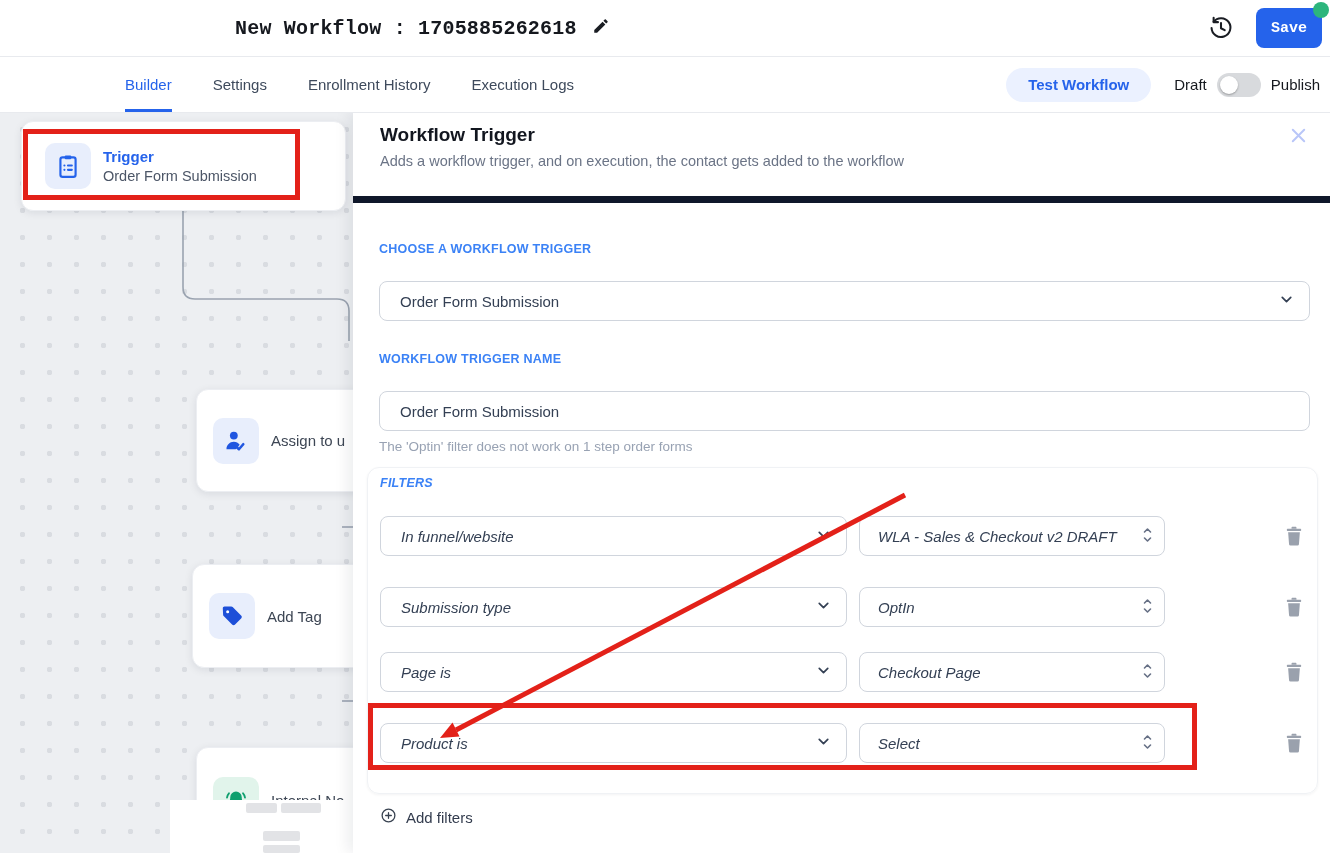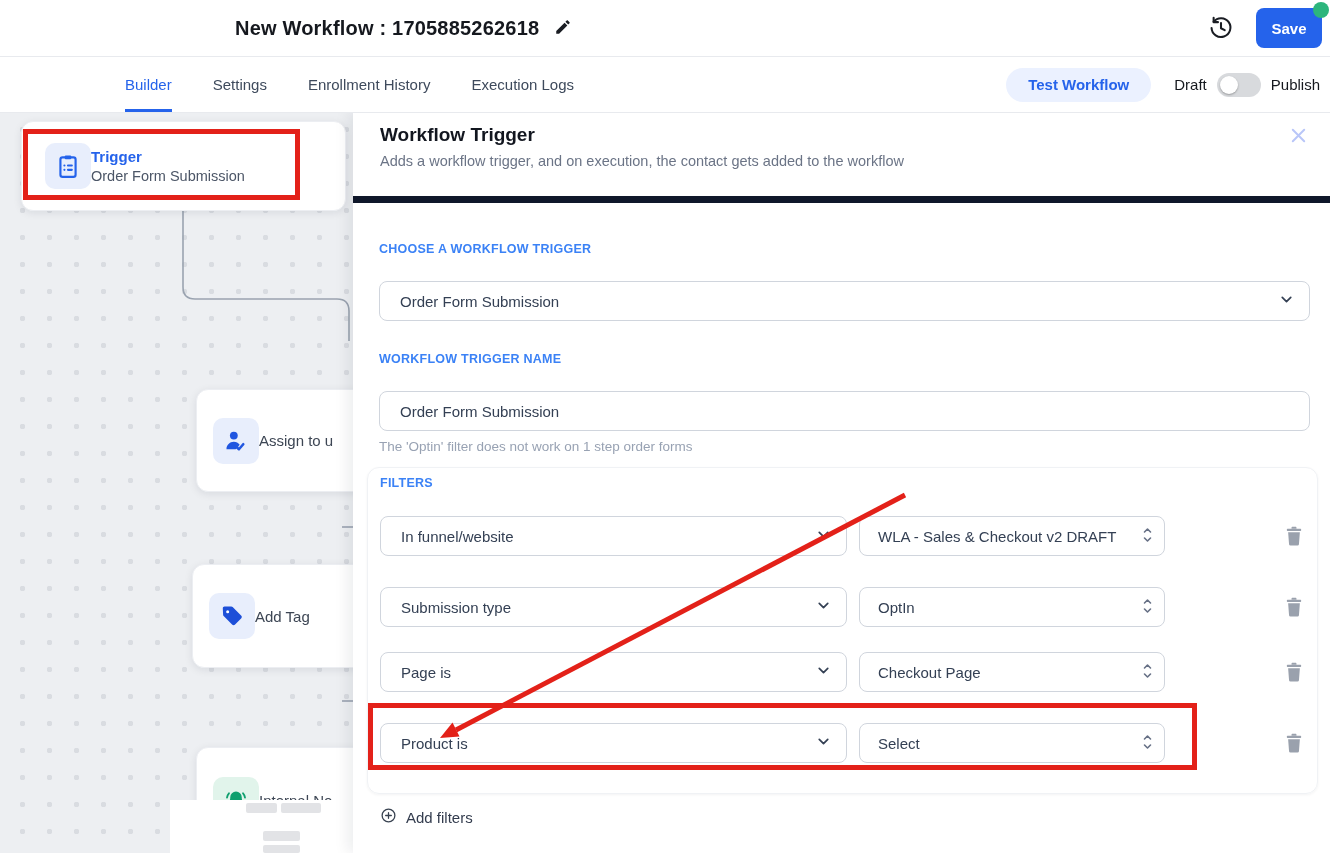--- a/index.html
+++ b/index.html
@@ -3,21 +3,21 @@
 <meta charset="utf-8">
 <style>
   * { box-sizing: border-box; margin: 0; padding: 0; }
   html,body { width:1330px; height:853px; }
   body {
     font-family: "Liberation Sans", sans-serif;
     background:#fff; overflow:hidden; position:relative;
     color:#344054;
   }
   
-  .topbar { height:57px; background:#fff; border-bottom:1px solid #e8eaee; position:relative; z-index:5; }
+  .topbar { height:57px; background:#fff; border-bottom:1px solid #e8eaee; position:relative; z-index:5;font-family:Liberation Mono, monospace; }
   .title-wrap { position:absolute; left:235px; top:0; height:57px; display:flex; align-items:center; gap:15px; }
   .page-title { font-size:20px; font-weight:600; color:#15181e; letter-spacing:.2px; }
   .topbar-right { position:absolute; right:8px; top:8px; display:flex; align-items:center; gap:22px; }
   .history-btn { background:none; border:none; cursor:pointer; display:flex; align-items:center; }
   .save-btn { position:relative; width:66px; height:40px; background:#2563eb; color:#fff; border:none;
     border-radius:8px; font-size:15px; font-weight:700; font-family:inherit; cursor:pointer; }
   .save-dot { position:absolute; top:-6px; right:-7px; width:16px; height:16px; border-radius:50%; background:#2cb57c; }
   
   .tabbar { height:56px; background:#fff; border-bottom:1px solid #e8eaee; display:flex; align-items:stretch; position:relative; z-index:5;gap:20px; }
   .tabs { display:flex; gap:41px; margin-left:125px; }
@@ -32,21 +32,21 @@
   .knob { position:absolute; top:3px; left:3px; width:18px; height:18px; border-radius:50%; background:#fff;
     box-shadow:0 1px 2px rgba(0,0,0,.3); }
   
   .main { display:flex; height:740px; position:relative; }
   .canvas { width:353px; flex:none; position:relative; overflow:hidden;
     background-color:#edeff2;
     background-image:radial-gradient(circle, #d9dce1 2.6px, transparent 3px);
     background-size:27px 27px; background-position:9px 3px; }
   .connectors { position:absolute; inset:0; z-index:0; }
   .node { position:absolute; background:#fff; border:1px solid #eceef2; border-radius:12px;
-    box-shadow:0 2px 8px rgba(16,24,40,.09); display:flex; align-items:center; z-index:1; cursor:pointer; }
+    box-shadow:0 2px 8px rgba(16,24,40,.09); display:flex; align-items:center; gap:12px; z-index:1; cursor:pointer; }
   .icon-box { width:46px; height:46px; border-radius:10px; background:#e8eefc; flex:none;
     display:flex; align-items:center; justify-content:center; }
   .icon-box.green { background:#e1f4eb; }
   .node-title { font-size:15px; font-weight:600; color:#2563eb; margin-bottom:3px; }
   .node-sub { font-size:14.5px; color:#4c5667; white-space:nowrap; }
   .node-label { font-size:15px; color:#3d4654; white-space:nowrap; }
   #node-trigger  { left:21px;  top:8px;   width:325px; height:90px;  padding-left:23px; }
   #node-assign   { left:196px; top:276px; width:230px; height:103px; padding-left:16px; }
   #node-addtag   { left:192px; top:451px; width:230px; height:104px; padding-left:16px; }
   #node-internal { left:196px; top:634px; width:230px; height:106px; padding-left:16px; }
@@ -68,21 +68,21 @@
   .mb26 { margin-bottom:25px; }
   .field { height:40px; border:1px solid #d0d5dd; border-radius:8px; background:#fff;
     display:flex; align-items:center; padding:0 14px 0 20px; font-size:15px; color:#344054; cursor:pointer; }
   .field .val { flex:1; white-space:nowrap; overflow:hidden; }
   .text-input { width:100%; height:40px; border:1px solid #d0d5dd; border-radius:8px;
     padding:0 20px; font-size:15px; color:#344054; font-family:inherit; outline:none; }
   .trigger-field { margin-bottom:31px; }
   .name-input { margin-bottom:8px; }
   .helper { font-size:13.5px; color:#98a2b3; margin-bottom:13px; }
   .filters-card { border:1px solid #f0f2f5; border-radius:12px; box-shadow:0 1px 3px rgba(16,24,40,.05);
-    margin:0 -8px 0 -12px; padding:8px 8px 30px 12px; }
+    margin:0 -8px 0 -12px; padding:8px 8px 30px 12px;font-style:italic; }
   .filters-label { display:block; margin-bottom:26px; }
   .filter-row { display:flex; align-items:center; margin-bottom:31px; }
   .filter-row.r3 { margin-bottom:25px; }
   .filter-row.r4 { margin-bottom:0; }
   .f-left  { width:467px; flex:none; }
   .f-right { width:306px; flex:none; margin-left:12px; padding:0 10px 0 18px; }
   .trash-btn { margin-left:auto; margin-right:4px; background:none; border:none; cursor:pointer; display:flex; }
   .add-filters { display:flex; align-items:center; gap:9px; margin:13px 0 0 1px;
     background:none; border:none; font-family:inherit; font-size:15px; color:#333c4e; cursor:pointer; }
   

